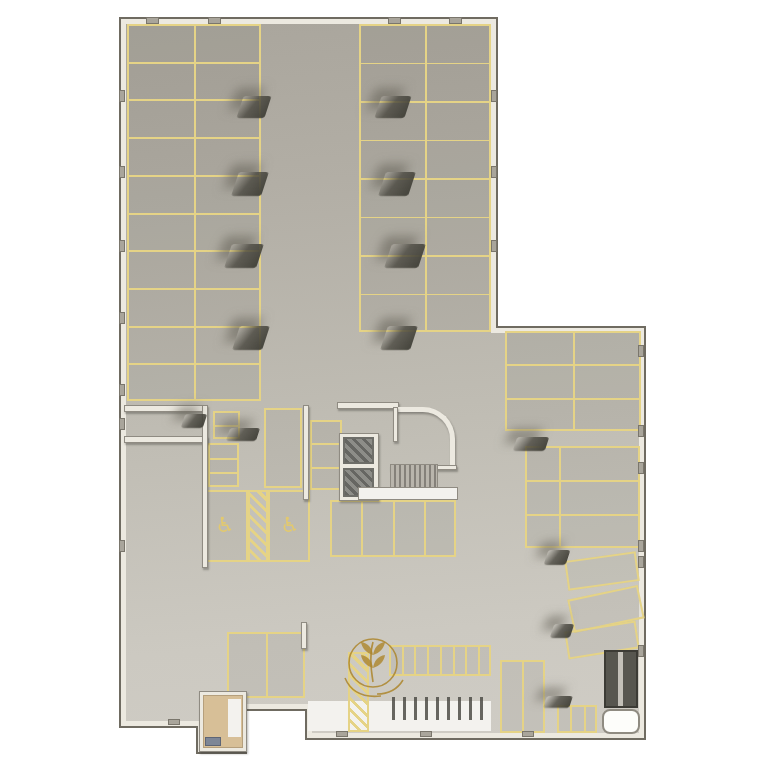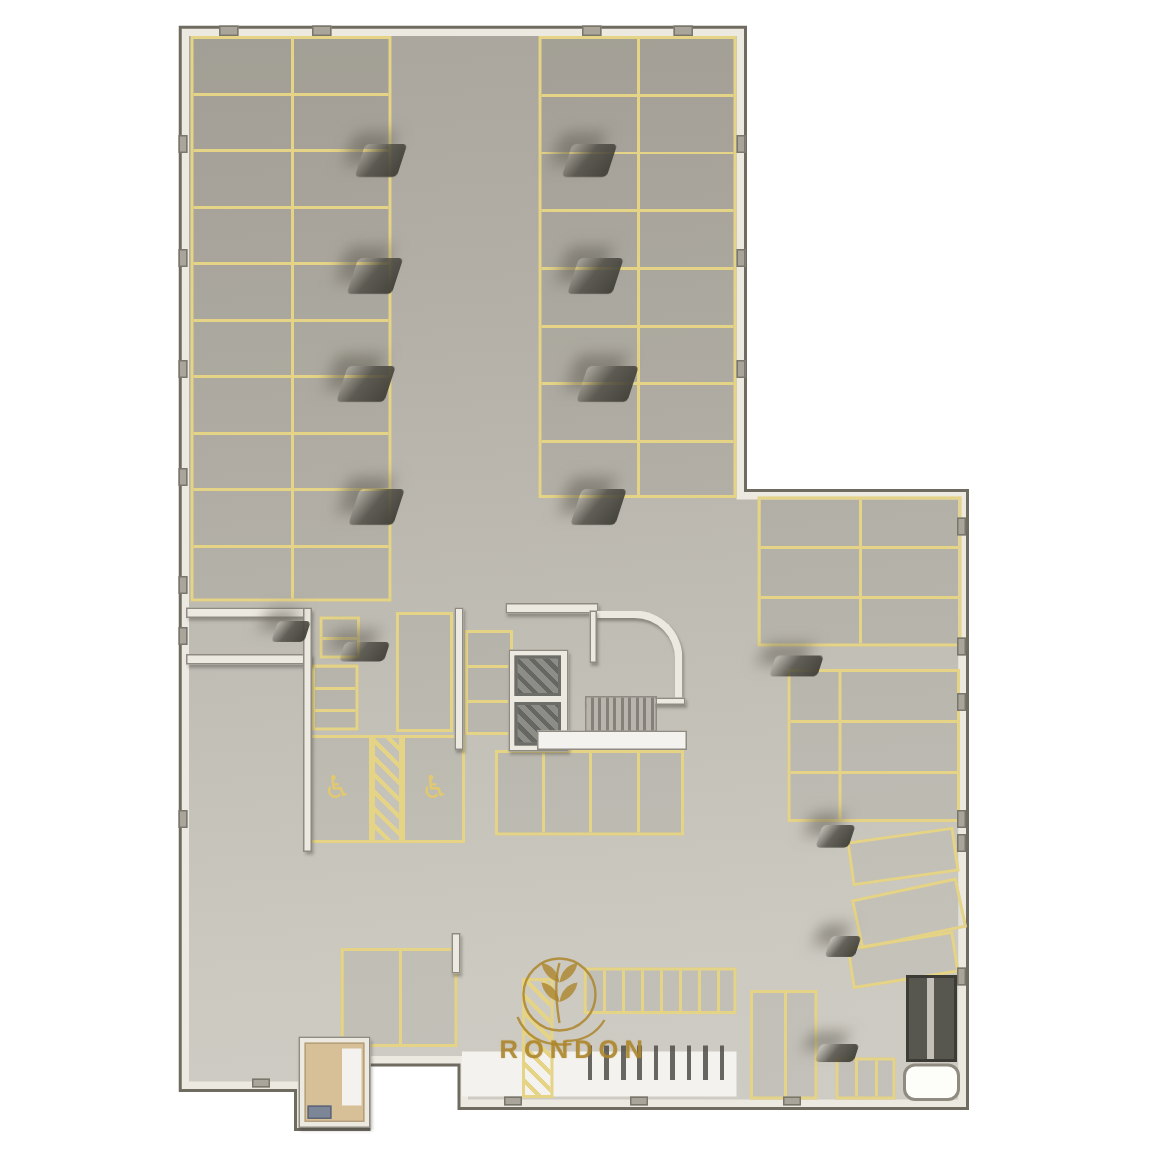--- a/index.html
+++ b/index.html
@@ -146,15 +146,14 @@
         <path d="M20 48 C26 62 38 68 56 66"></path>
         <path d="M78 50 C72 60 62 64 52 64"></path>
       </g>
       <g fill="#ad862c" opacity="0.8">
         <path d="M48 25 C41 23 37 18 36 12 C43 13 47 18 48 25 Z"></path>
         <path d="M48 25 C55 23 59 18 60 12 C53 13 49 18 48 25 Z"></path>
         <path d="M48 38 C41 36 37 31 36 25 C43 26 47 31 48 38 Z"></path>
         <path d="M48 38 C55 36 59 31 60 25 C53 26 49 31 48 38 Z"></path>
       </g>
     </svg>
-    <div class="logo-text">RONDON</div>
   </div>
 </div>
 
 </body></html>

